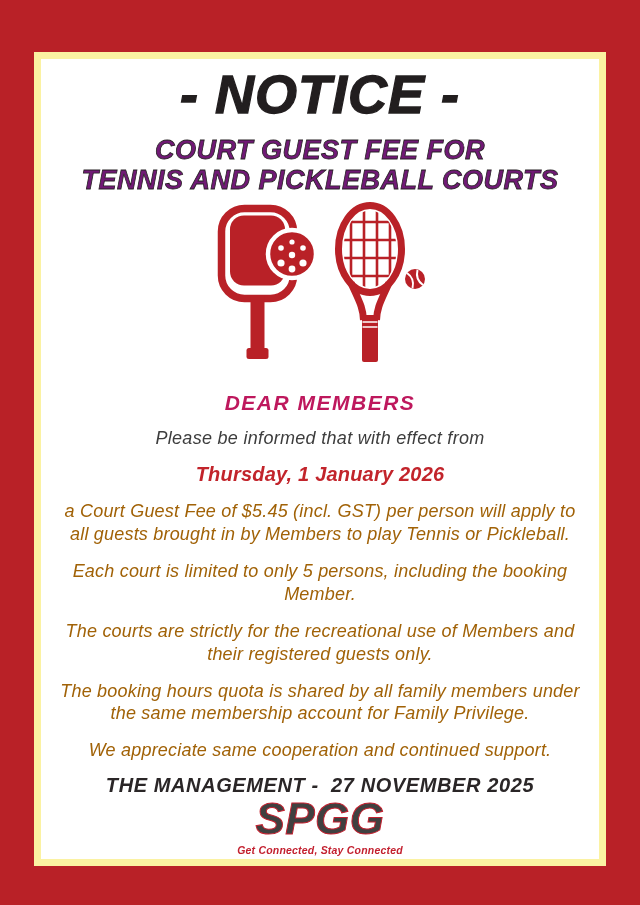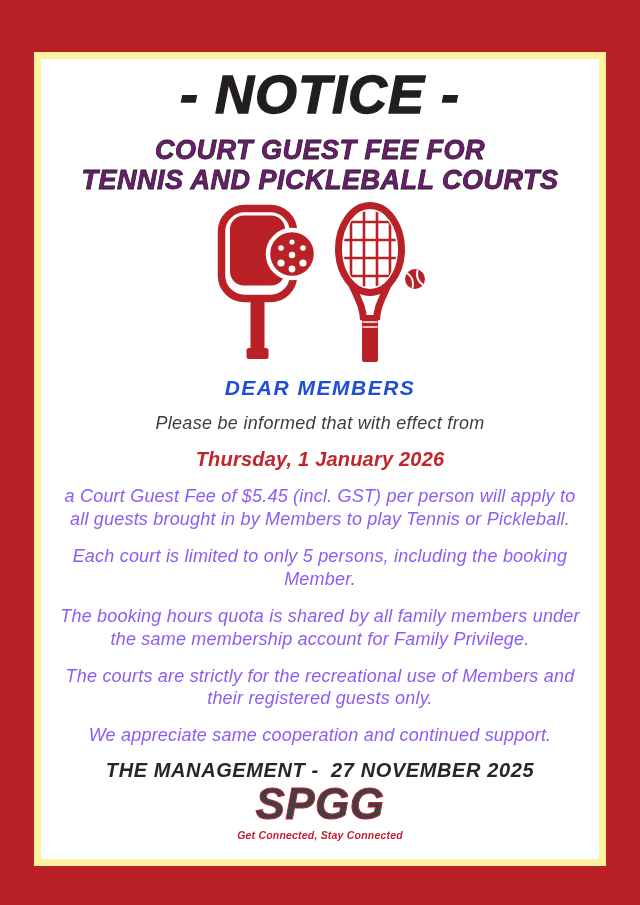--- a/index.html
+++ b/index.html
@@ -40,45 +40,45 @@
     margin-top: 14px;
     font-size: 27px;
     font-weight: 700;
     line-height: 1.12;
     letter-spacing: 0.5px;
     color: #701a75;
     -webkit-text-stroke: 0.8px #221e1f;
   }
   .icons { margin-top: 7px; line-height: 0; }
   .salutation {
-    margin-top: 11px;
+    margin-top: 26px;
     font-size: 21px;
     font-weight: 700;
     letter-spacing: 1.5px;
-    color: #1d4ed8;
+    color: #be185d;
   }
   .intro {
     margin-top: 13px;
     font-size: 18px;
     letter-spacing: 0.3px;
     color: #3d3d3d;
   }
   .date {
     margin-top: 14px;
     font-size: 20px;
     font-weight: 700;
     letter-spacing: 0.2px;
     color: #c2242b;
   }
   .para {
     margin-top: 14px;
     font-size: 18px;
     line-height: 1.27;
     letter-spacing: 0.2px;
-    color: #8b5cf6;
+    color: #a16207;
     max-width: 528px;
   }
   .signoff {
     margin-top: 12px;
     font-size: 20px;
     font-weight: 700;
     letter-spacing: 0.6px;
     color: #2a2627;
     white-space: pre-wrap;
   }
@@ -160,22 +160,22 @@
     </div>
 
     <div class="salutation">DEAR MEMBERS</div>
 
     <div class="intro">Please be informed that with effect from</div>
 
     <div class="date">Thursday, 1 January 2026</div>
 
     <div class="para">a Court Guest Fee of $5.45 (incl. GST) per person will apply to all guests brought in by Members to play Tennis or Pickleball.</div>
     <div class="para">Each court is limited to only 5 persons, including the booking Member.</div>
+    <div class="para">The courts are strictly for the recreational use of Members and their registered guests only.</div>
     <div class="para">The booking hours quota is shared by all family members under the same membership account for Family Privilege.</div>
-    <div class="para">The courts are strictly for the recreational use of Members and their registered guests only.</div>
     <div class="para">We appreciate same cooperation and continued support.</div>
 
     <div class="signoff">THE MANAGEMENT -  27 NOVEMBER 2025</div>
 
     <div class="logo">SPGG</div>
     <div class="tagline">Get Connected, Stay Connected</div>
 
   </div>
 </div>
 

